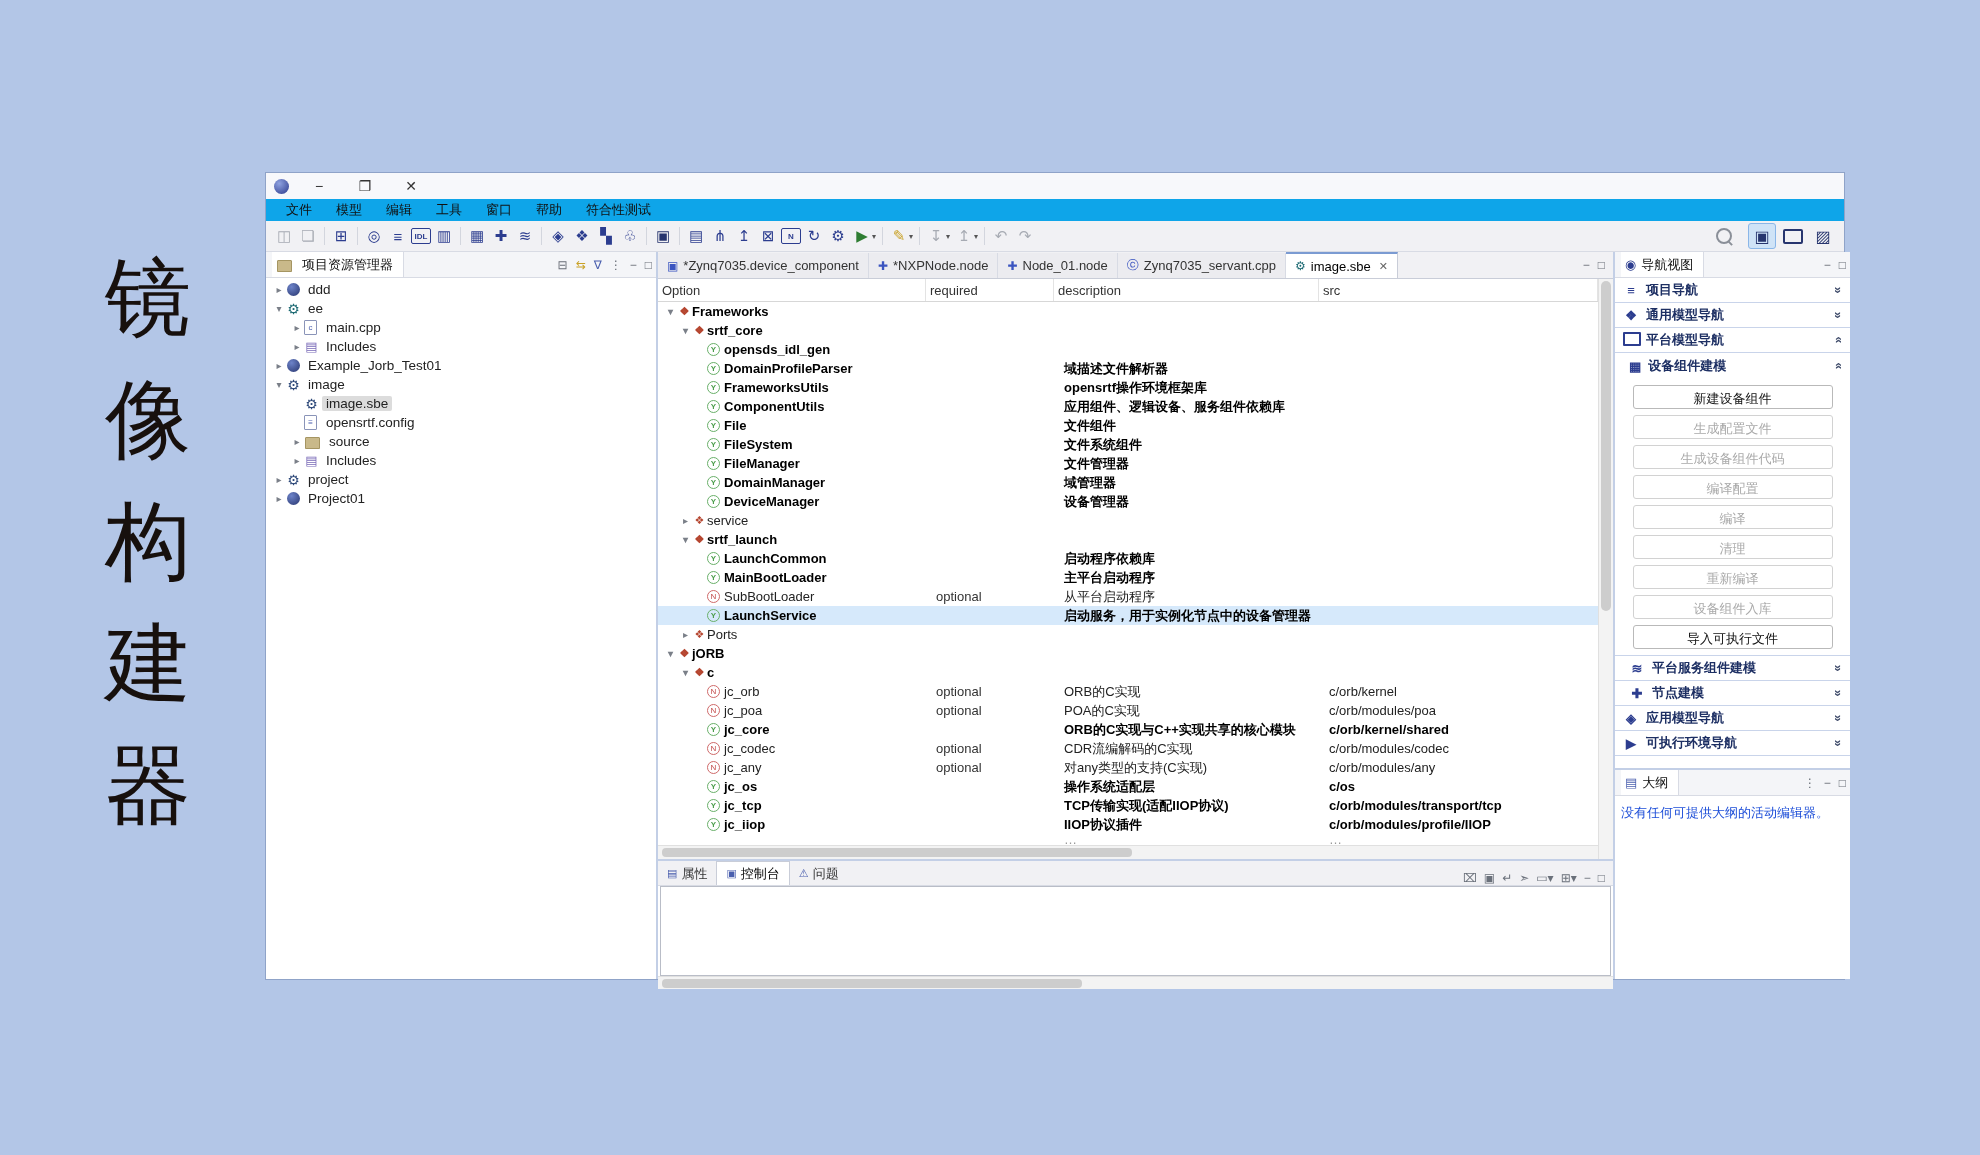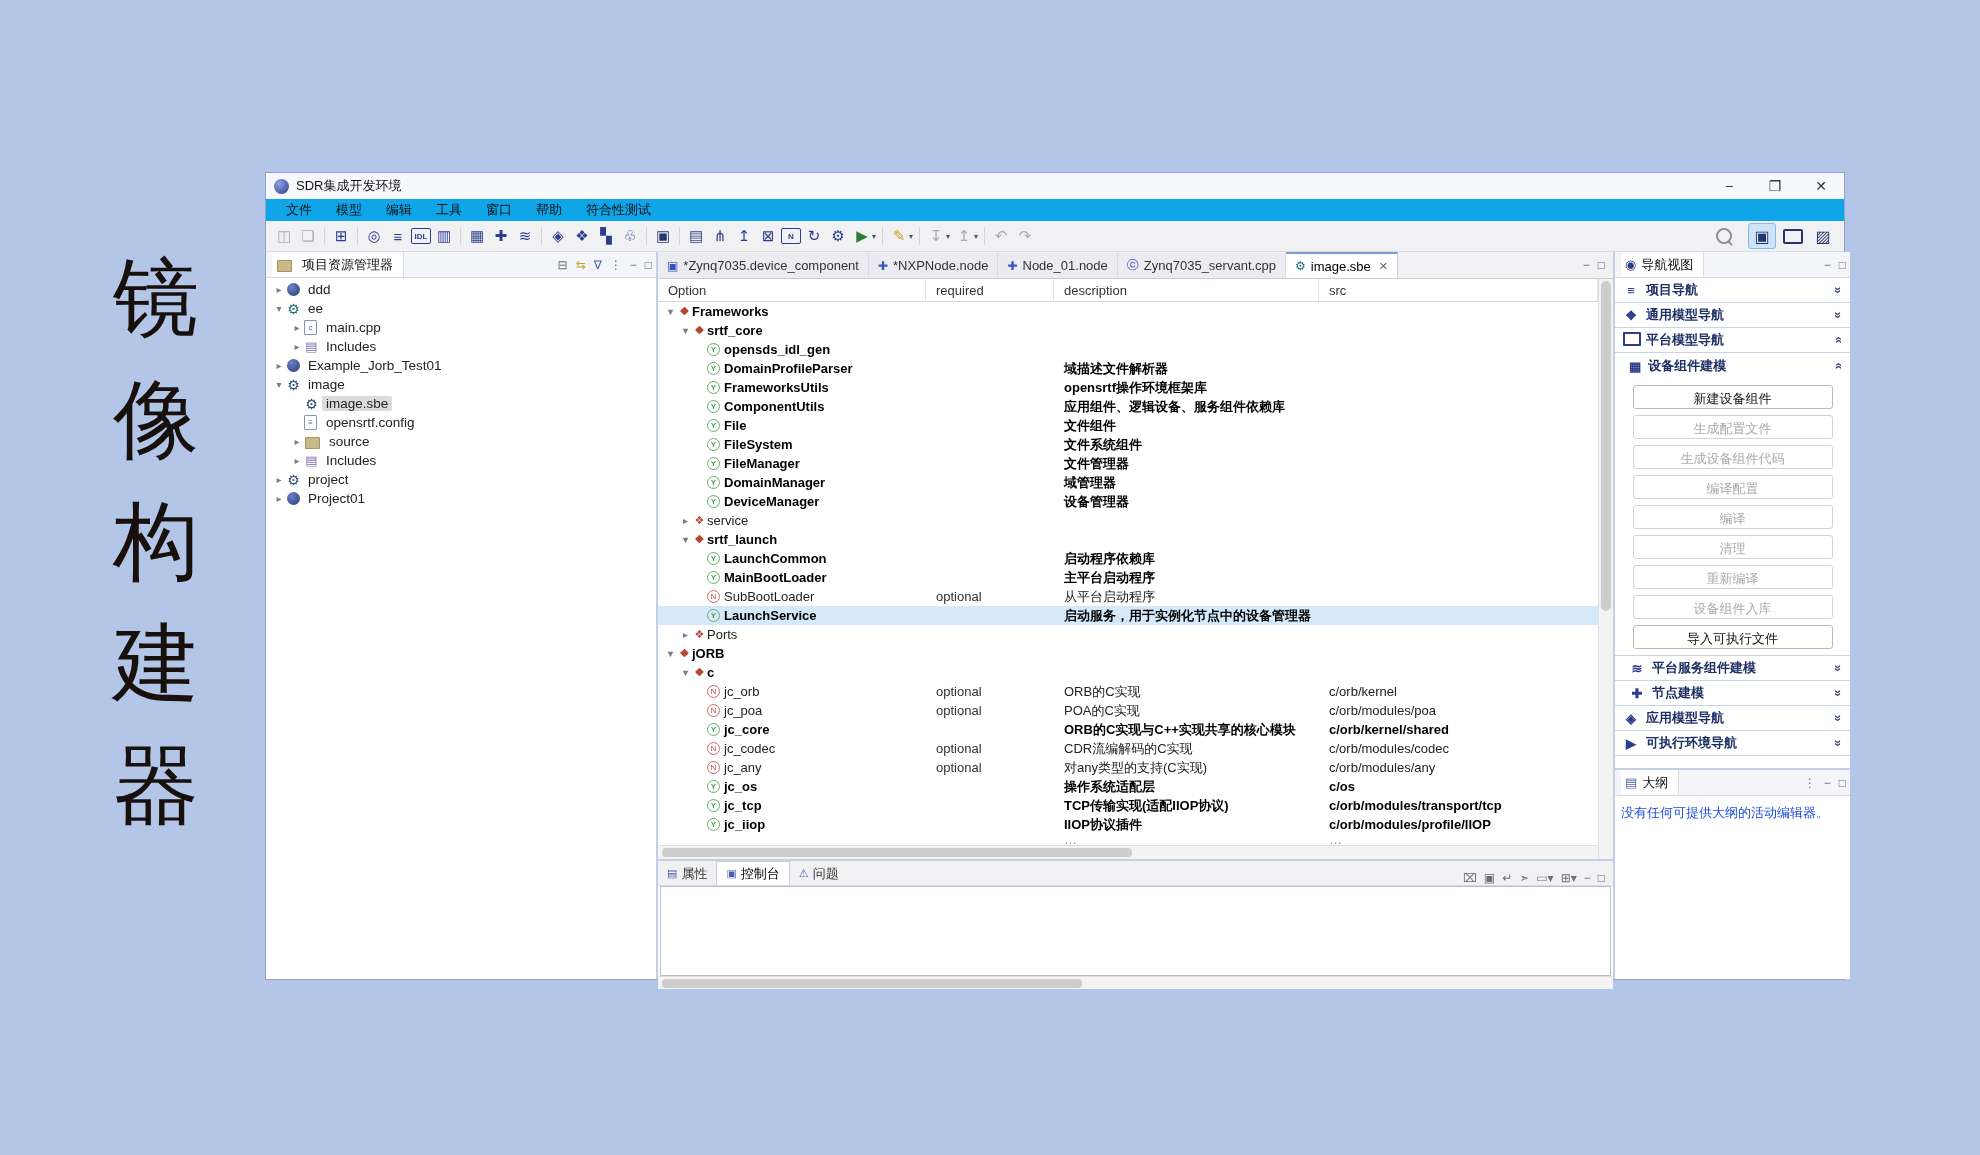--- a/index.html
+++ b/index.html
@@ -1,17 +1,17 @@
 <!DOCTYPE html>
 <html><head>
 <meta charset="utf-8">
 <style>
   html,body{margin:0;padding:0;}
   body{width:1980px;height:1155px;position:relative;background:#b3c6e7;font-family:"Liberation Sans",sans-serif;overflow:hidden;}
-  .vtext{position:absolute;left:96px;top:236px;width:120px;font-size:86px;line-height:122px;color:#17100d;text-align:center;font-weight:500;}
+  .vtext{position:absolute;left:88px;top:236px;width:120px;font-size:86px;line-height:122px;color:#17100d;text-align:center;font-weight:500;}
   .window{position:absolute;left:265px;top:172px;width:1580px;height:808px;background:#f1f1f4;border:1px solid #8fa3c8;box-sizing:border-box;display:flex;flex-direction:column;font-size:13px;color:#222;}
   
   .titlebar{height:26px;display:flex;align-items:center;background:#f7f8fb;padding:0 0 0 8px;flex:0 0 auto;}
   .appico{width:15px;height:15px;border-radius:50%;background:radial-gradient(circle at 35% 30%,#8fa2e0,#2b3a8c);margin-right:7px;flex:0 0 auto;}
   .titletext{font-size:13px;color:#111;flex:1 1 auto;}
   .wctl{display:flex;flex:0 0 auto;}
   .wctl span{width:46px;text-align:center;font-size:14px;color:#333;line-height:26px;}
   
   .menubar{height:22px;display:flex;align-items:center;padding-left:8px;background:#0ea5e9;flex:0 0 auto;}
   .menubar .mi{padding:0 12px;font-size:13px;color:#111;}
@@ -49,21 +49,21 @@
   .center{width:955px;flex:0 0 auto;display:flex;flex-direction:column;background:#fff;min-height:0;}
   .edtabs{height:26px;background:#f1f1f4;border-bottom:1px solid #c9cdd8;display:flex;align-items:flex-end;flex:0 0 auto;}
   .etab{height:25px;display:flex;align-items:center;gap:5px;padding:0 9px;font-size:13px;color:#333;border-right:1px solid #d8dbe4;background:#ececf0;}
   .etab.active{background:#fff;border-top:2px solid #7b9bd2;border-right:1px solid #c9cdd8;color:#000;height:24px;}
   .etab .close{color:#666;font-size:11px;margin-left:3px;}
   .etab .eico{font-size:12px;}
   .edtools{margin-left:auto;display:flex;gap:8px;padding:0 8px;color:#6a6f78;font-size:12px;align-items:center;height:100%;}
   .tablewrap{flex:0 0 auto;display:flex;min-height:0;}
   .tcols{width:941px;display:flex;flex-direction:column;}
   .thead{height:22px;display:flex;align-items:center;border-bottom:1px solid #d7d7d7;color:#333;font-size:13px;flex:0 0 auto;}
-  .thead .hc{padding-left:10px;border-right:1px solid #e3e3e3;height:100%;display:flex;align-items:center;box-sizing:border-box;}
+  .thead .hc{padding-left:4px;border-right:1px solid #e3e3e3;height:100%;display:flex;align-items:center;box-sizing:border-box;}
   .hc.c1{width:268px;}.hc.c2{width:128px;}.hc.c3{width:265px;}.hc.c4{flex:1;}
   .rows{height:543px;overflow:hidden;position:relative;}
   .drow{height:19px;display:flex;align-items:center;font-size:13px;color:#222;white-space:nowrap;}
   .drow.sel{background:#d6e9fb;}
   .drow .cell1{width:268px;display:flex;align-items:center;overflow:hidden;box-sizing:border-box;padding-left:6px;}
   .drow .cell2{width:128px;padding-left:10px;box-sizing:border-box;color:#333;}
   .drow .cell3{width:265px;padding-left:10px;box-sizing:border-box;overflow:hidden;}
   .drow .cell4{flex:1;padding-left:10px;box-sizing:border-box;overflow:hidden;}
   .drow.b .cell1,.drow.b .cell3,.drow.b .cell4{font-weight:bold;color:#000;}
   .drow .exp{width:13px;font-size:10px;color:#7a7f88;text-align:center;flex:0 0 auto;}
@@ -99,21 +99,20 @@
   .omsg{font-size:13px;color:#1d4ed8;padding:8px 6px;}
 </style>
 </head>
 <body>
 
 <div class="vtext">镜像构建器</div>
 
 <div class="window">
   <div class="titlebar">
     <span class="appico"></span>
-    <span class="titletext">SDR集成开发环境</span>
     <div class="wctl">
       <span>−</span>
       <span>❐</span>
       <span>✕</span>
     </div>
   </div>
 
   <div class="menubar" id="menubar">
       <span class="mi">文件</span>
       <span class="mi">模型</span>

